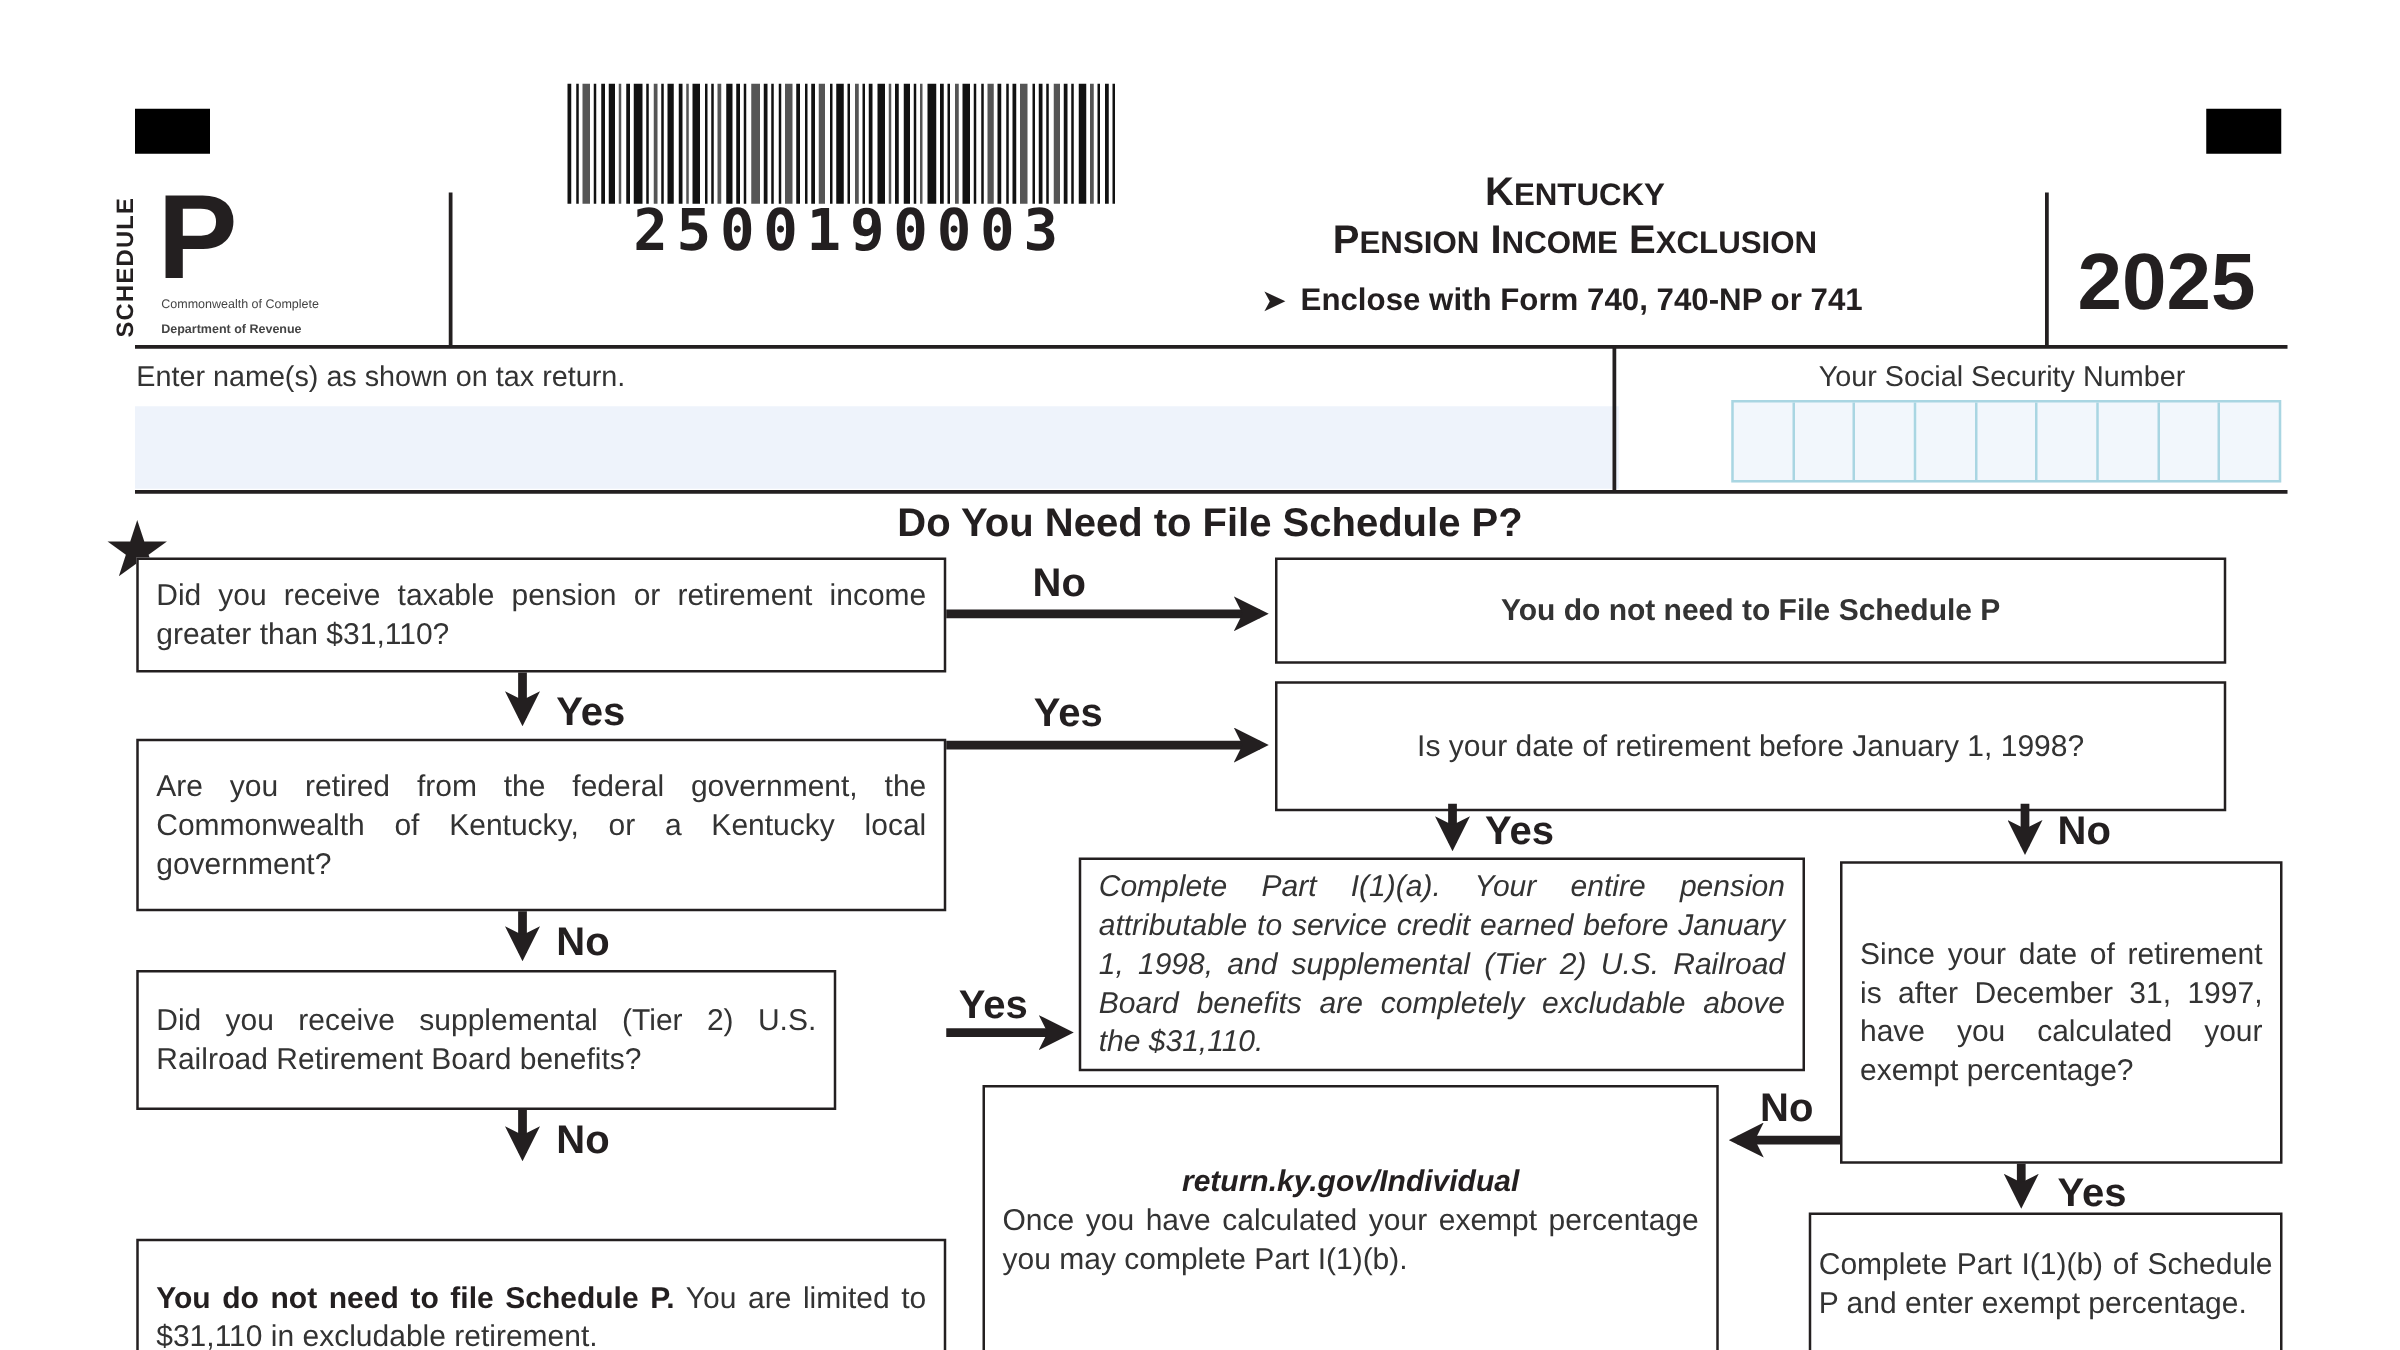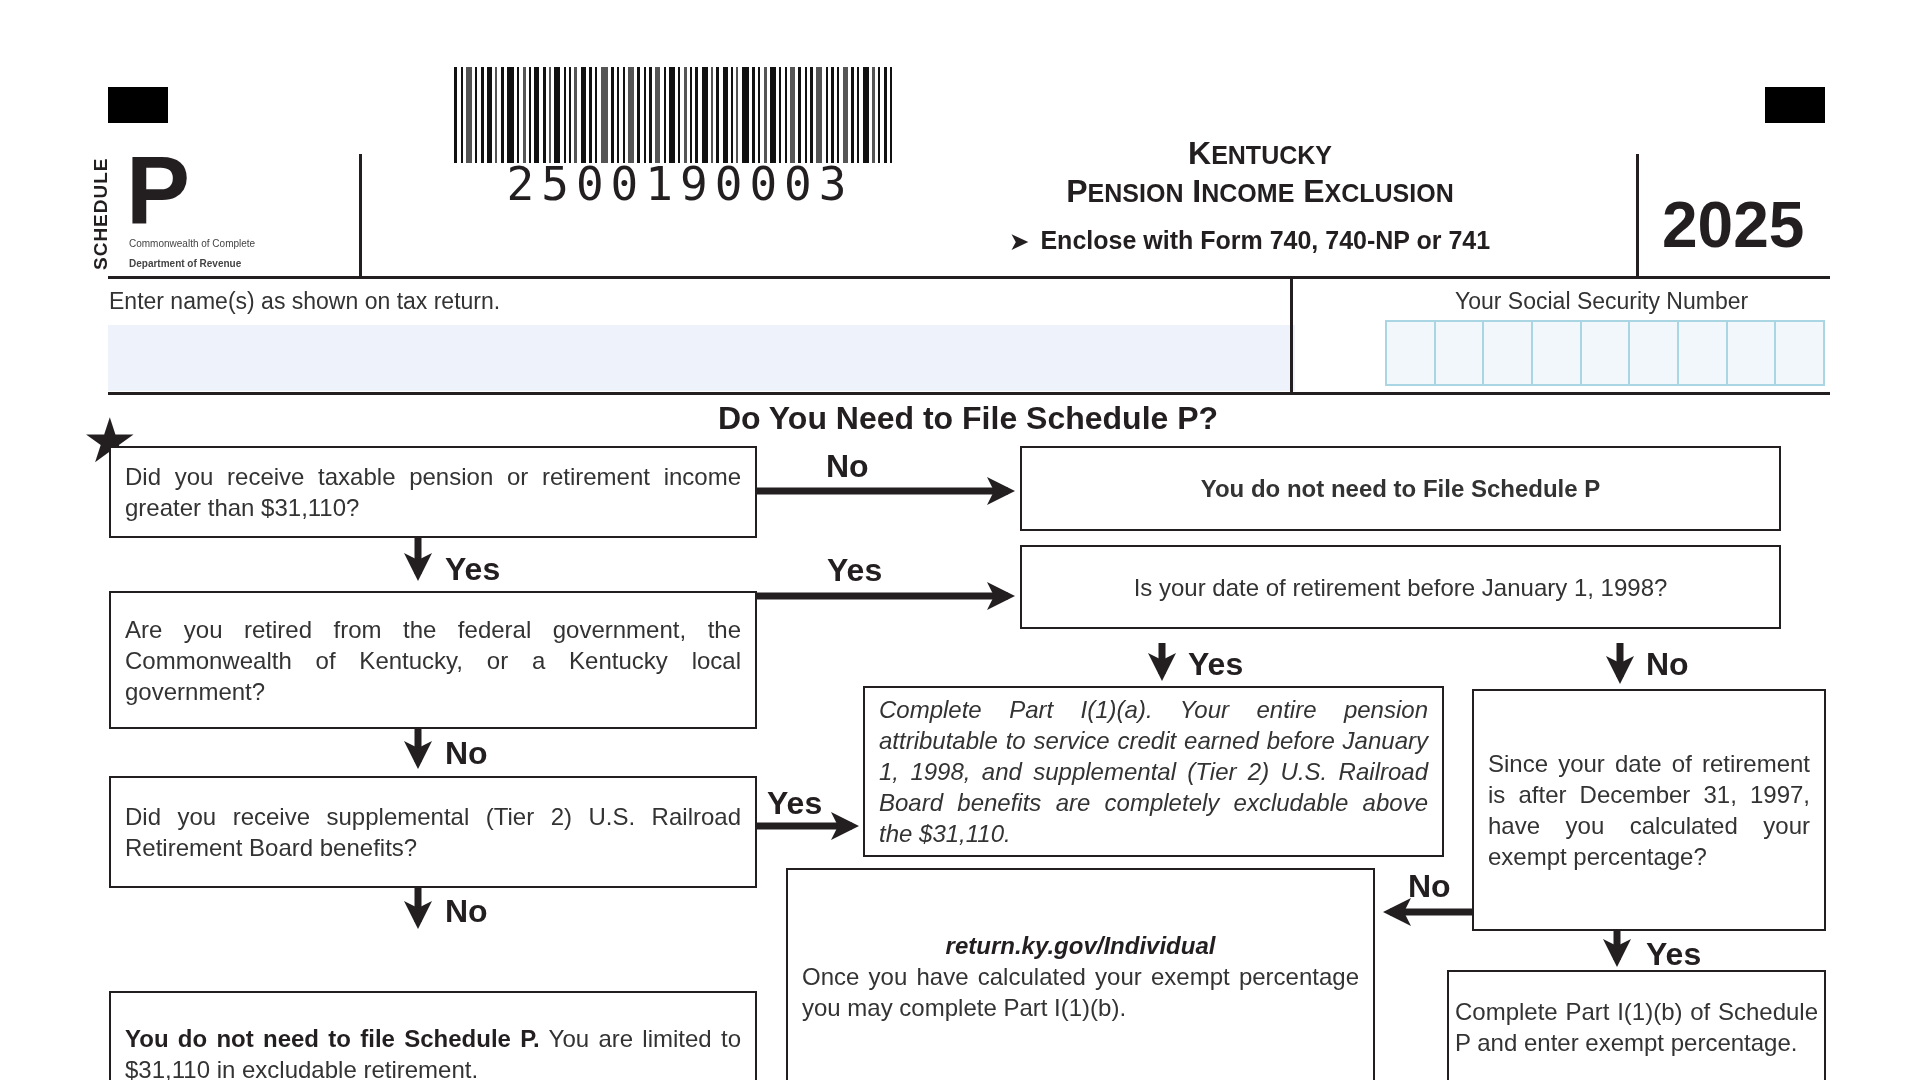--- a/index.html
+++ b/index.html
@@ -108,21 +108,21 @@
     <span style="width: 2px; margin-right: 4px; background: rgb(17, 17, 17);"></span>
     <span style="width: 5px; margin-right: 3px; background: rgb(85, 85, 85);"></span>
     <span style="width: 3px; margin-right: 3px; background: rgb(17, 17, 17);"></span>
     <span style="width: 2px; margin-right: 4px; background: rgb(17, 17, 17);"></span>
     <span style="width: 6px; margin-right: 3px; background: rgb(17, 17, 17);"></span>
     <span style="width: 3px; margin-right: 3px; background: rgb(85, 85, 85);"></span>
     <span style="width: 2px; margin-right: 4px; background: rgb(17, 17, 17);"></span>
     <span style="width: 3px; margin-right: 3px; background: rgb(17, 17, 17);"></span>
     <span style="width: 2px; margin-right: 3px; background: rgb(17, 17, 17);"></span>
   </div>
-<div class="abs barcode-num" style="left:470px;top:157px;width:420px;">2500190003</div>
+<div class="abs barcode-num" style="left:470px;top:157px;width:420px;font-weight:bold;">2500190003</div>
 
 <div class="abs title-sc" style="left:1040px;top:135px;width:440px;">
   <span id="t1">K<span class="sm">ENTUCKY</span></span>
 </div>
 <div class="abs title-sc" style="left:1000px;top:173px;width:520px;">
   <span id="t2">P<span class="sm">ENSION</span> I<span class="sm">NCOME</span> E<span class="sm">XCLUSION</span></span>
 </div>
 <div class="abs enclose" style="left:1010px;top:226px;">
   <span style="font-size:22px;margin-right:12px;">➤</span><span>Enclose with Form 740, 740-NP or 741</span>
 </div>
@@ -154,24 +154,24 @@
 
 <div class="box" style="left:109px;top:446px;width:648px;height:92px;">
   <p>Did you receive taxable pension or retirement income greater than $31,110?</p>
 </div>
 <div class="box center" style="left:1020px;top:446px;width:761px;height:85px;">
   <p class="bold" style="color:#333;">You do not need to File Schedule P</p>
 </div>
 <div class="box" style="left:109px;top:591px;width:648px;height:138px;">
   <p>Are you retired from the federal government, the Commonwealth of Kentucky, or a Kentucky local government?</p>
 </div>
-<div class="box center" style="left:1020px;top:545px;width:761px;height:84px;">
+<div class="box center" style="left:1020px;top:545px;width:761px;height:104px;">
   <p>Is your date of retirement before January 1, 1998?</p>
 </div>
-<div class="box" style="left:109px;top:776px;width:648px;height:112px;">
+<div class="box" style="left:109px;top:776px;width:560px;height:112px;">
   <p>Did you receive supplemental (Tier 2) U.S. Railroad Retirement Board benefits?</p>
 </div>
 <div class="box" style="left:863px;top:686px;width:581px;height:171px;font-style:italic;">
   <p>Complete Part I(1)(a). Your entire pension attributable to service credit earned before January 1, 1998, and supplemental (Tier 2) U.S. Railroad Board benefits are completely excludable above the $31,110.</p>
 </div>
 <div class="box" style="left:1472px;top:689px;width:354px;height:242px;">
   <p>Since your date of retirement is after December 31, 1997, have you calculated your exempt percentage?</p>
 </div>
 <div class="box" style="left:786px;top:868px;width:589px;height:216px;">
   <p class="url">return.ky.gov/Individual</p>

